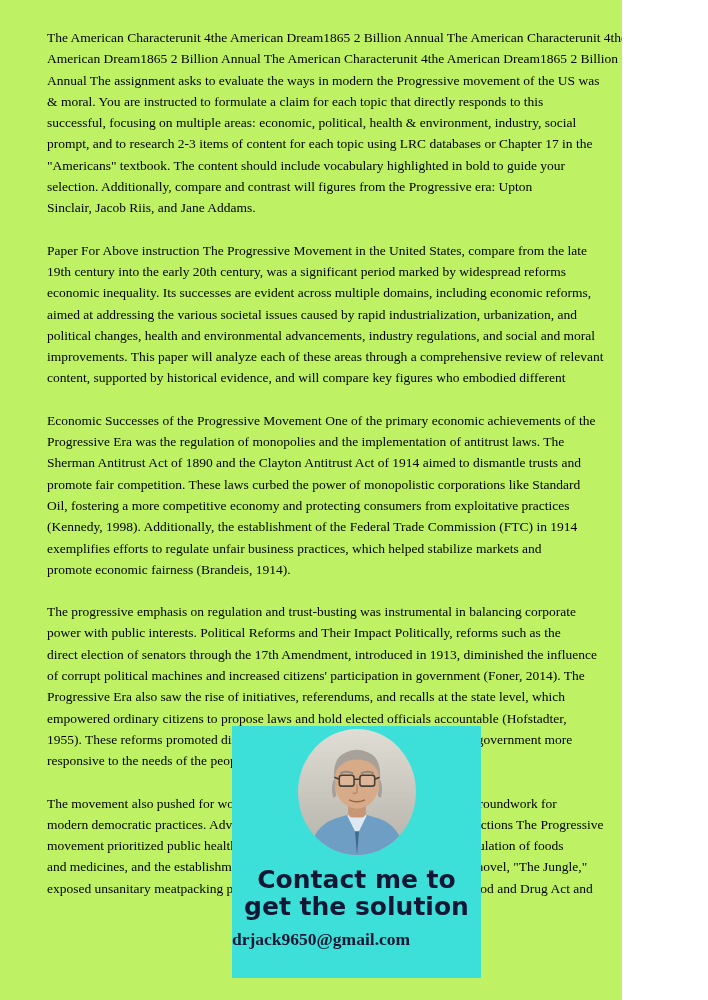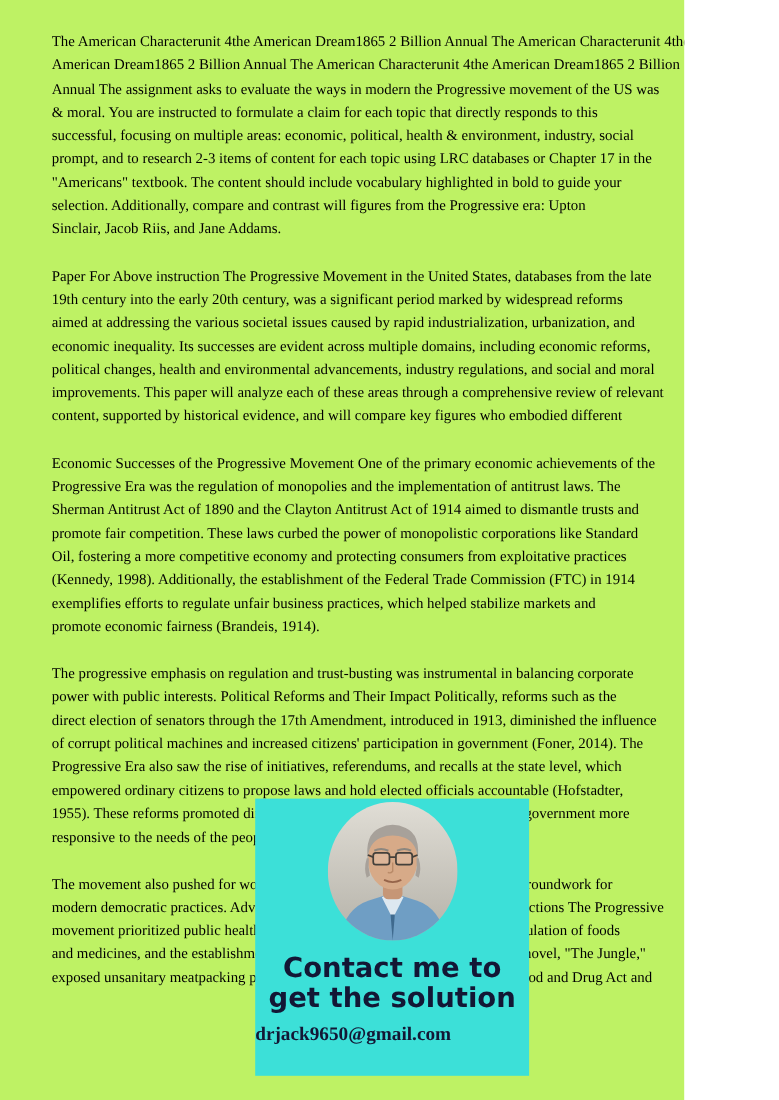--- a/index.html
+++ b/index.html
@@ -69,24 +69,24 @@
         <div class="line">American Dream1865 2 Billion Annual The American Characterunit 4the American Dream1865 2 Billion</div>
         <div class="line">Annual The assignment asks to evaluate the ways in modern the Progressive movement of the US was</div>
         <div class="line">&amp; moral. You are instructed to formulate a claim for each topic that directly responds to this</div>
         <div class="line">successful, focusing on multiple areas: economic, political, health &amp; environment, industry, social</div>
         <div class="line">prompt, and to research 2-3 items of content for each topic using LRC databases or Chapter 17 in the</div>
         <div class="line">"Americans" textbook. The content should include vocabulary highlighted in bold to guide your</div>
         <div class="line">selection. Additionally, compare and contrast will figures from the Progressive era: Upton</div>
         <div class="line">Sinclair, Jacob Riis, and Jane Addams.</div>
       </div>
       <div class="para">
-        <div class="line">Paper For Above instruction The Progressive Movement in the United States, databases from the late</div>
+        <div class="line">Paper For Above instruction The Progressive Movement in the United States, compare from the late</div>
         <div class="line">19th century into the early 20th century, was a significant period marked by widespread reforms</div>
+        <div class="line">economic inequality. Its successes are evident across multiple domains, including economic reforms,</div>
         <div class="line">aimed at addressing the various societal issues caused by rapid industrialization, urbanization, and</div>
-        <div class="line">economic inequality. Its successes are evident across multiple domains, including economic reforms,</div>
         <div class="line">political changes, health and environmental advancements, industry regulations, and social and moral</div>
         <div class="line">improvements. This paper will analyze each of these areas through a comprehensive review of relevant</div>
         <div class="line">content, supported by historical evidence, and will compare key figures who embodied different</div>
       </div>
       <div class="para">
         <div class="line">Economic Successes of the Progressive Movement One of the primary economic achievements of the</div>
         <div class="line">Progressive Era was the regulation of monopolies and the implementation of antitrust laws. The</div>
         <div class="line">Sherman Antitrust Act of 1890 and the Clayton Antitrust Act of 1914 aimed to dismantle trusts and</div>
         <div class="line">promote fair competition. These laws curbed the power of monopolistic corporations like Standard</div>
         <div class="line">Oil, fostering a more competitive economy and protecting consumers from exploitative practices</div>

